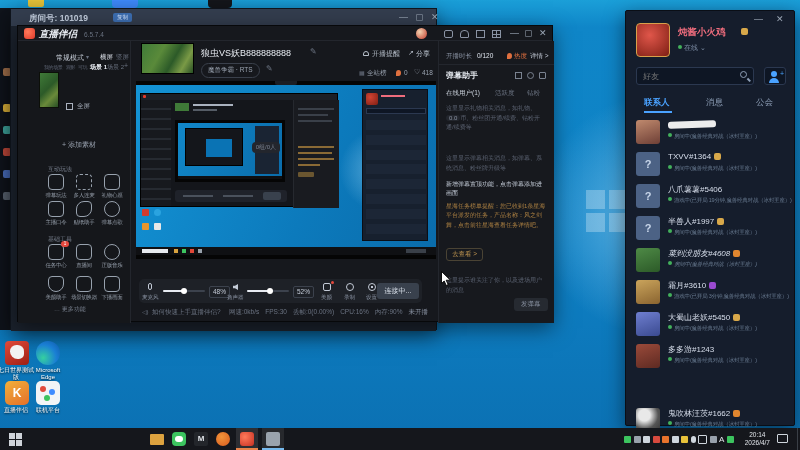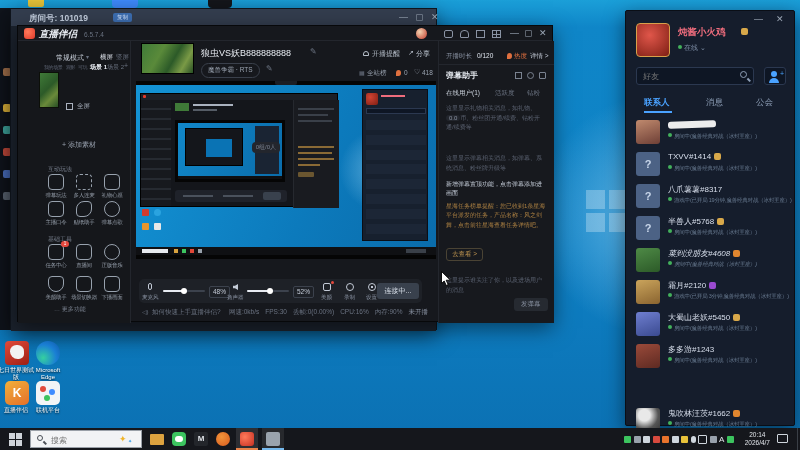--- a/index.html
+++ b/index.html
@@ -314,41 +314,41 @@
     <span class="txt" style="left:80px;top:86px;font-size:8.5px;color:#8fa0b8;">消息</span>
     <span class="txt" style="left:130px;top:86px;font-size:8.5px;color:#8fa0b8;">公会</span>
 
     <div class="frow" style="top:106px;">
       <div class="fav" style="background:linear-gradient(160deg,#c08a6e,#6e3f36);"></div>
       <div style="position:absolute;left:42px;top:4px;width:48px;height:7px;background:#ececec;border-radius:3px;transform:rotate(-2deg);"></div>
       <div class="fstat"><span class="gdot"></span><span>房间中(魔兽经典对战（冰封王座）)</span></div>
     </div>
     <div class="frow" style="top:138px;">
       <div class="fav qav">?</div>
-      <div class="fname"><span>TXVV#1414</span><span class="fbadge b-gold"></span></div>
+      <div class="fname"><span>TXVV#1364</span><span class="fbadge b-gold"></span></div>
       <div class="fstat"><span class="gdot"></span><span>房间中(魔兽经典对战（冰封王座）)</span></div>
     </div>
     <div class="frow" style="top:170px;">
       <div class="fav qav">?</div>
-      <div class="fname"><span>八爪薯薯#8317</span></div>
+      <div class="fname"><span>八爪薯薯#5406</span></div>
       <div class="fstat"><span class="gdot"></span><span>游戏中(已开局 19分钟,魔兽经典对战（冰封王座）)</span></div>
     </div>
     <div class="frow" style="top:202px;">
       <div class="fav qav">?</div>
-      <div class="fname"><span>半兽人#5768</span><span class="fbadge b-gold"></span></div>
+      <div class="fname"><span>半兽人#1997</span><span class="fbadge b-gold"></span></div>
       <div class="fstat"><span class="gdot"></span><span>房间中(魔兽经典对战（冰封王座）)</span></div>
     </div>
     <div class="frow" style="top:234px;font-style:italic;">
       <div class="fav" style="background:linear-gradient(160deg,#4e8a46,#2c5a28);"></div>
       <div class="fname"><span>菜到没朋友#4608</span><span class="fbadge b-orange"></span></div>
       <div class="fstat"><span class="gdot"></span><span>房间中(魔兽经典对战（冰封王座）)</span></div>
     </div>
     <div class="frow" style="top:266px;">
       <div class="fav" style="background:linear-gradient(160deg,#caa45c,#8a6430);"></div>
-      <div class="fname"><span>霜月#2120</span><span class="fbadge b-purple"></span></div>
+      <div class="fname"><span>霜月#3610</span><span class="fbadge b-purple"></span></div>
       <div class="fstat"><span class="gdot"></span><span>游戏中(已开局 3分钟,魔兽经典对战（冰封王座）)</span></div>
     </div>
     <div class="frow" style="top:298px;">
       <div class="fav" style="background:linear-gradient(160deg,#6f7fd0,#3a4a90);"></div>
       <div class="fname"><span>大蜀山老妖#5450</span><span class="fbadge b-gold"></span></div>
       <div class="fstat"><span class="gdot"></span><span>房间中(魔兽经典对战（冰封王座）)</span></div>
     </div>
     <div class="frow" style="top:330px;">
       <div class="fav" style="background:linear-gradient(160deg,#9a4a3a,#5e2a22);"></div>
       <div class="fname"><span>多多游#1243</span></div>
@@ -375,27 +375,20 @@
     <div class="ab" style="left:8px;top:14px;width:6px;height:6px;border-radius:50%;background:#3cc45f;"></div>
   </div>
   <div class="lbl" style="left:30px;top:407px;">联机平台</div>
 
   <div class="ab" style="left:0;top:428px;width:800px;height:22px;background:#15171c;">
     <div class="ab" style="left:9px;top:5px;width:13px;height:13px;background:
       linear-gradient(#cfd4da,#cfd4da) 0 0/6px 6px no-repeat,
       linear-gradient(#cfd4da,#cfd4da) 7px 0/6px 6px no-repeat,
       linear-gradient(#cfd4da,#cfd4da) 0 7px/6px 6px no-repeat,
       linear-gradient(#cfd4da,#cfd4da) 7px 7px/6px 6px no-repeat;"></div>
-    <div class="ab" style="left:30px;top:2px;width:112px;height:18px;background:#f2f3f5;border:1px solid #9aa0a8;">
-      <div class="ab" style="left:6px;top:4px;width:6px;height:6px;border:1.5px solid #4a4f56;border-radius:50%;"></div>
-      <div class="ab" style="left:12px;top:11px;width:4px;height:1.5px;background:#4a4f56;transform:rotate(45deg);"></div>
-      <input style="position: absolute; left: 18px; top: 1px; width: 70px; height: 14px; border: none; background: transparent; font-size: 8px; color: rgb(58, 63, 70); outline: none;" placeholder="搜索">
-      <span class="txt" style="left:88px;top:3px;font-size:9px;color:#f0b429;">✦</span>
-      <span class="txt" style="left:97px;top:7px;font-size:5px;color:#3aa0e8;">✦</span>
-    </div>
     <div class="ab" style="left:150px;top:6px;width:14px;height:11px;background:#dca23f;border-radius:1px;"></div>
     <div class="ab" style="left:172px;top:4px;width:14px;height:14px;background:#3cc45f;border-radius:4px;">
       <div class="ab" style="left:3px;top:4px;width:8px;height:6px;background:#fff;border-radius:3px;"></div>
     </div>
     <div class="ab" style="left:194px;top:4px;width:14px;height:14px;background:#23262b;border-radius:2px;color:#dfe3e8;font-size:8px;font-weight:bold;text-align:center;line-height:14px;">M</div>
     <div class="ab" style="left:216px;top:4px;width:14px;height:14px;background:radial-gradient(circle at 40% 35%,#f2953a,#d85a1e);border-radius:50%;"></div>
     <div class="ab" style="left:236px;top:0;width:22px;height:22px;background:rgba(255,255,255,.1);border-bottom:2px solid #e8834a;">
       <div class="ab" style="left:4px;top:4px;width:14px;height:14px;border-radius:3px;background:radial-gradient(circle at 35% 35%,#ff7a5a,#c52f22);"></div>
     </div>
     <div class="ab" style="left:262px;top:0;width:22px;height:22px;background:rgba(255,255,255,.08);border-bottom:2px solid #76b9ed;">

